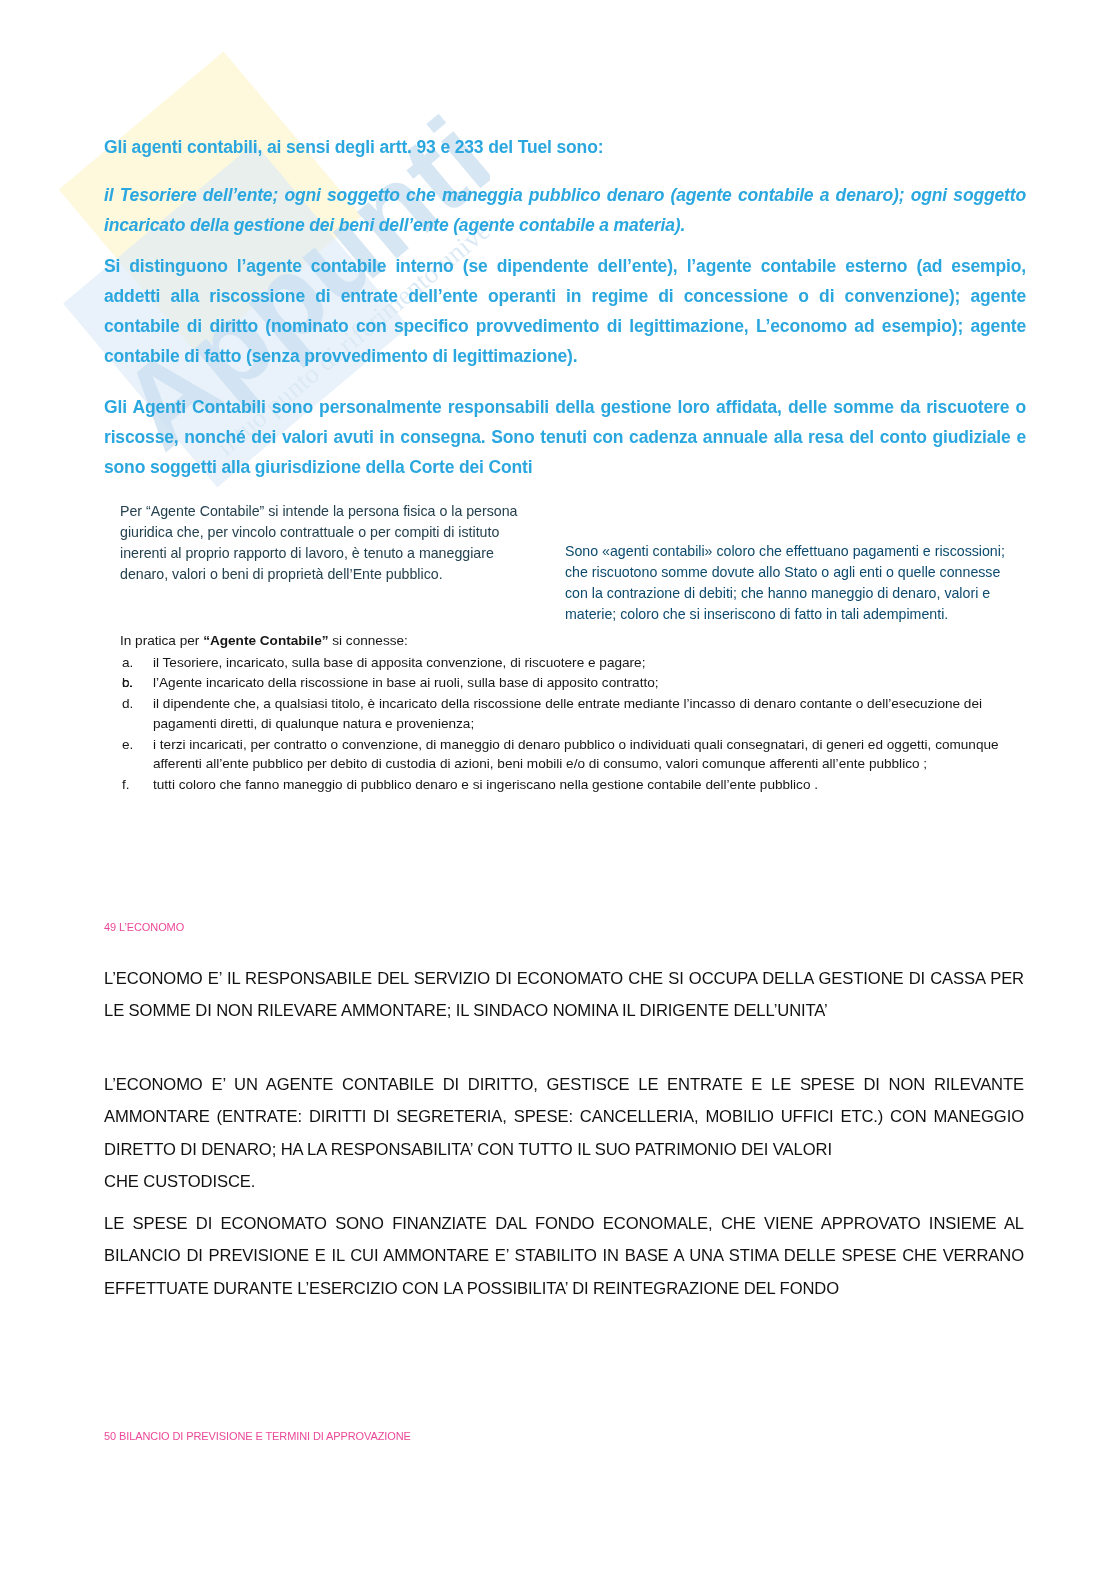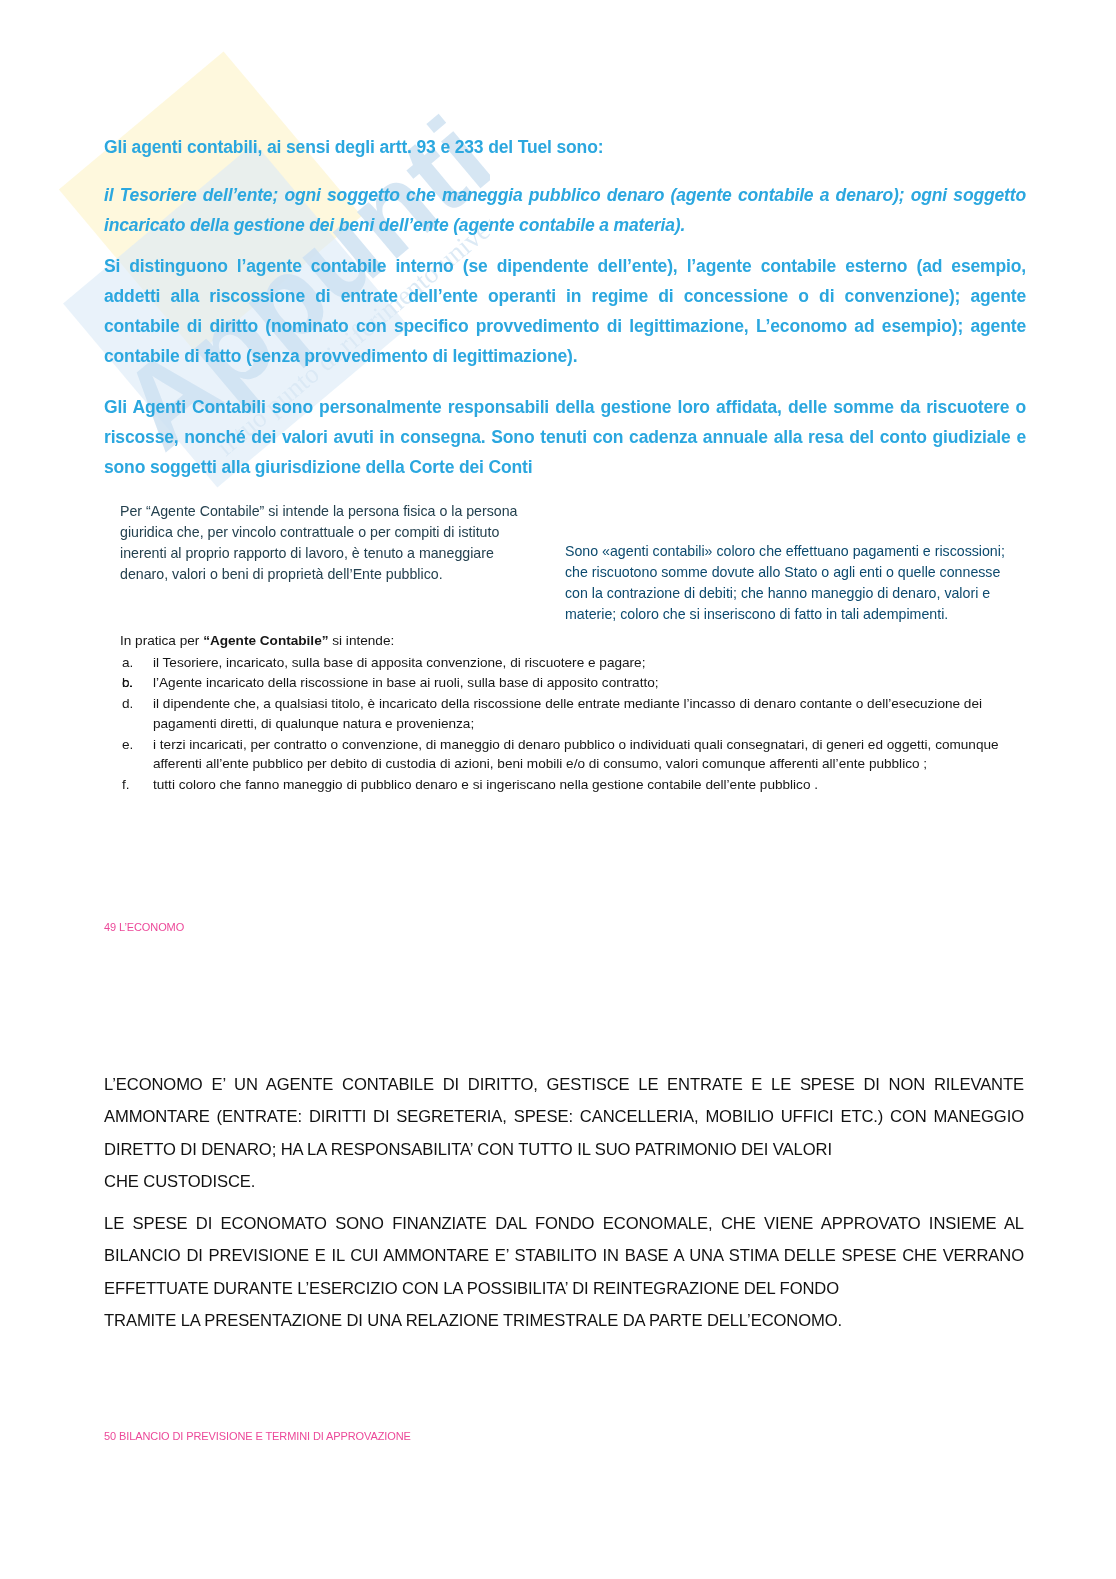--- a/index.html
+++ b/index.html
@@ -163,21 +163,21 @@
 
     <div class="info-box left">
       <span>Per “Agente Contabile” si intende la persona fisica o la persona giuridica che, per vincolo contrattuale o per compiti di istituto inerenti al proprio rapporto di lavoro, è tenuto a maneggiare denaro, valori o beni di proprietà dell’Ente pubblico.</span>
     </div>
 
     <div class="info-box right">
       <span>Sono «agenti contabili» coloro che effettuano pagamenti e riscossioni; che riscuotono somme dovute allo Stato o agli enti o quelle connesse con la contrazione di debiti; che hanno maneggio di denaro, valori e materie; coloro che si inseriscono di fatto in tali adempimenti.</span>
     </div>
 
     <div id="practice-block">
-      <p id="practice-intro"><span>In pratica per </span><b>“Agente Contabile”</b><span> si intende:</span></p>
+      <p id="practice-intro"><span>In pratica per </span><b>“Agente Contabile”</b><span> si connesse:</span></p>
 
       <ol class="lettered">
         <li>
           <span class="marker">a.</span>
           <span>il Tesoriere, incaricato, sulla base di apposita convenzione, di riscuotere e pagare;</span>
         </li>
         <li>
           <span class="marker">b.</span>
         </li>
         <li>
@@ -195,28 +195,28 @@
         <li>
           <span class="marker">f.</span>
           <span>tutti coloro che fanno maneggio di pubblico denaro e si ingeriscano nella gestione contabile dell’ente pubblico .</span>
         </li>
       </ol>
     </div>
 
     <h2 class="red-heading" style="top:921px; margin:0;">49 L’ECONOMO</h2>
 
     <div class="caps-para" style="top:963px;">
+      <span>L’ECONOMO E’ IL RESPONSABILE DEL SERVIZIO DI ECONOMATO CHE SI OCCUPA DELLA GESTIONE DI CASSA PER LE SOMME DI NON RILEVARE AMMONTARE; IL SINDACO NOMINA IL DIRIGENTE DELL’UNITA’</span>
     </div>
 
     <div class="caps-para" style="top:1069px;">
       <span>L’ECONOMO E’ UN AGENTE CONTABILE DI DIRITTO, GESTISCE LE ENTRATE E LE SPESE DI NON RILEVANTE AMMONTARE (ENTRATE: DIRITTI DI SEGRETERIA, SPESE: CANCELLERIA, MOBILIO UFFICI ETC.) CON MANEGGIO DIRETTO DI DENARO; HA LA RESPONSABILITA’ CON TUTTO IL SUO PATRIMONIO DEI VALORI</span>
       <div class="lastline">CHE CUSTODISCE.</div>
     </div>
 
     <div class="caps-para" style="top:1208px;">
       <span>LE SPESE DI ECONOMATO SONO FINANZIATE DAL FONDO ECONOMALE, CHE VIENE APPROVATO INSIEME AL BILANCIO DI PREVISIONE E IL CUI AMMONTARE E’ STABILITO IN  BASE A UNA STIMA DELLE SPESE CHE VERRANO EFFETTUATE DURANTE L’ESERCIZIO CON LA POSSIBILITA’ DI REINTEGRAZIONE DEL FONDO</span>
-      <div class="lastline">TRAMITE LA PRESENTAZIONE DI UNA RELAZIONE TRIMESTRALE DA PARTE DELL’ECONOMO.</div>
     </div>
 
     <h2 class="red-heading" style="top:1430px; margin:0;">50 BILANCIO DI PREVISIONE E TERMINI DI APPROVAZIONE</h2>
 
   </div>
 </div>
 
 </body></html>

